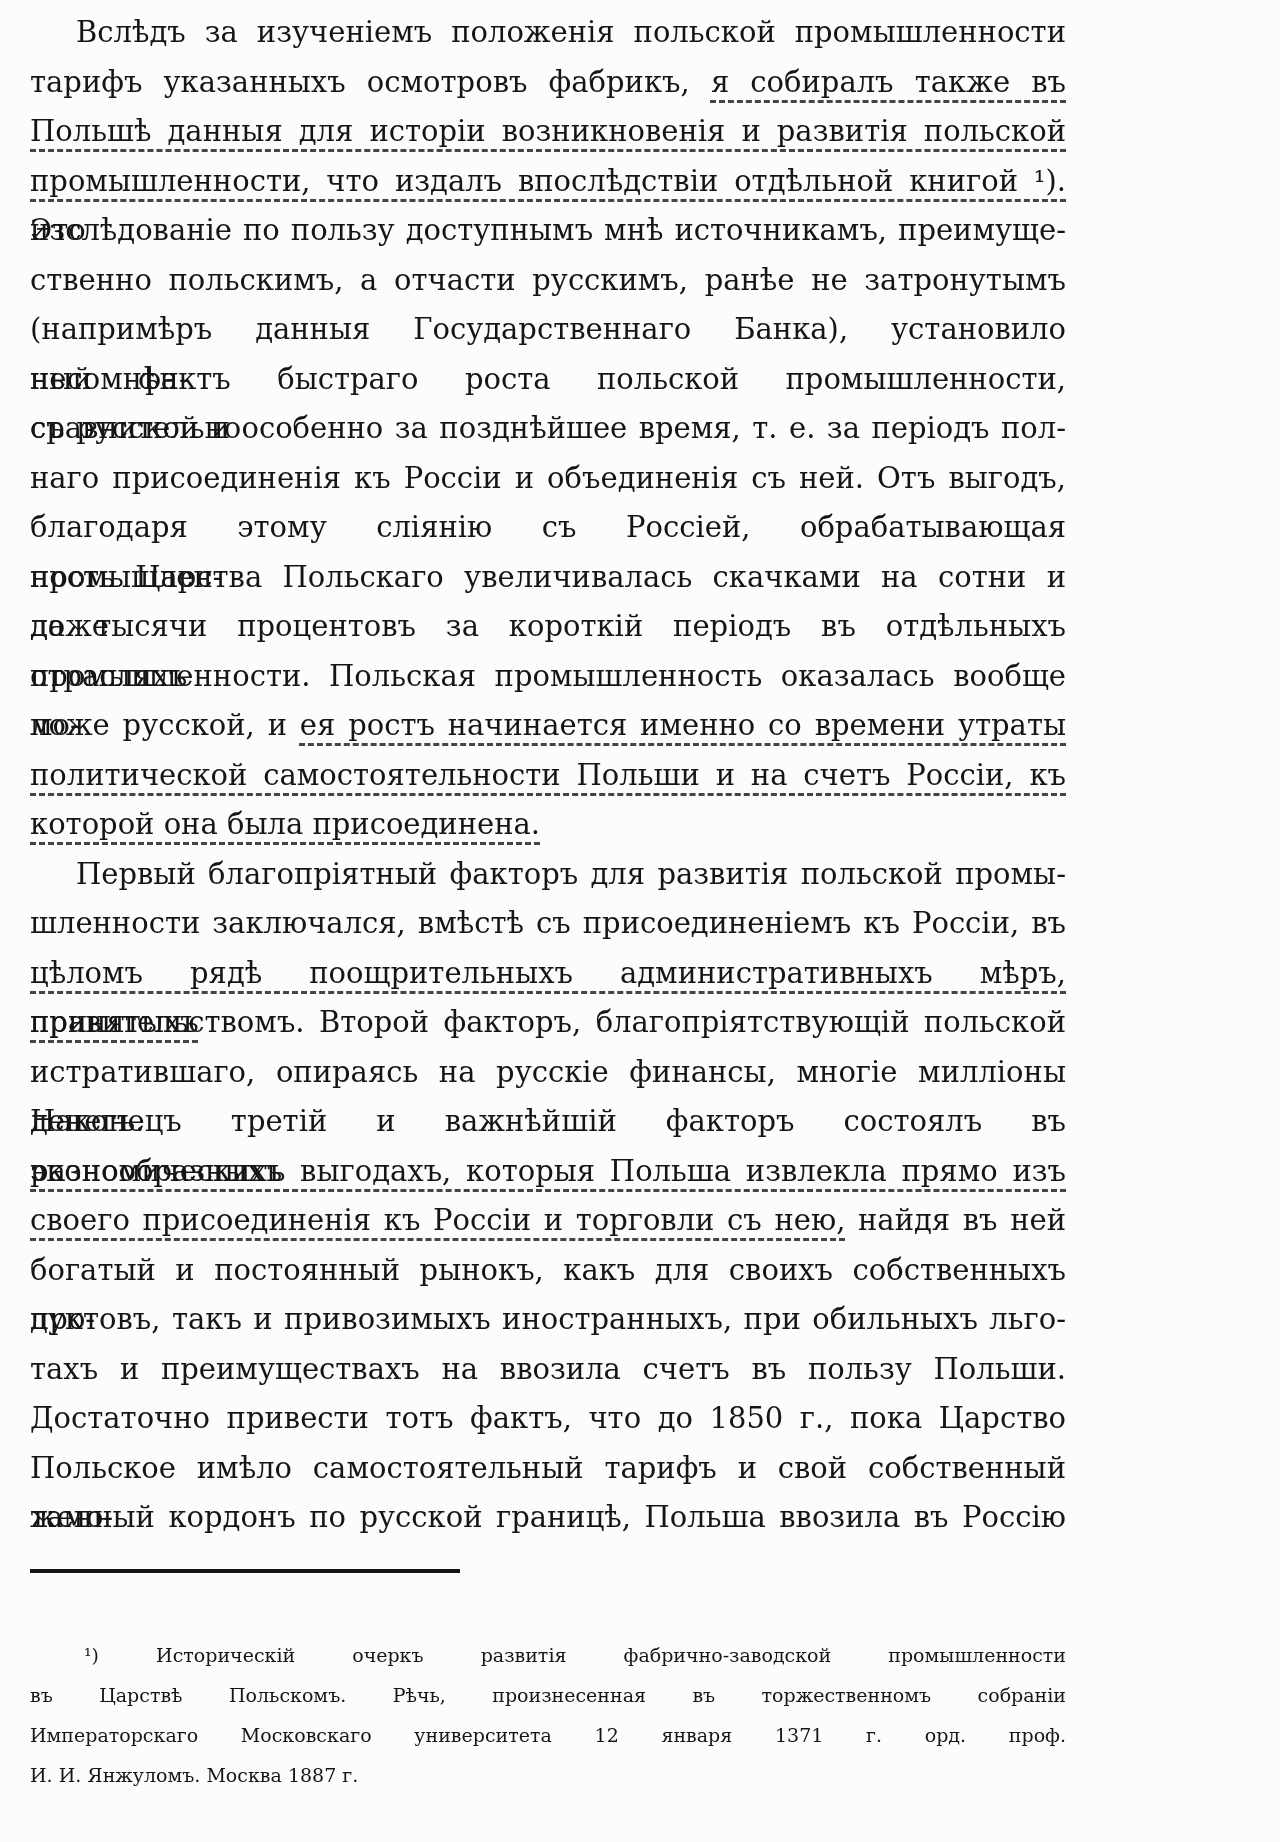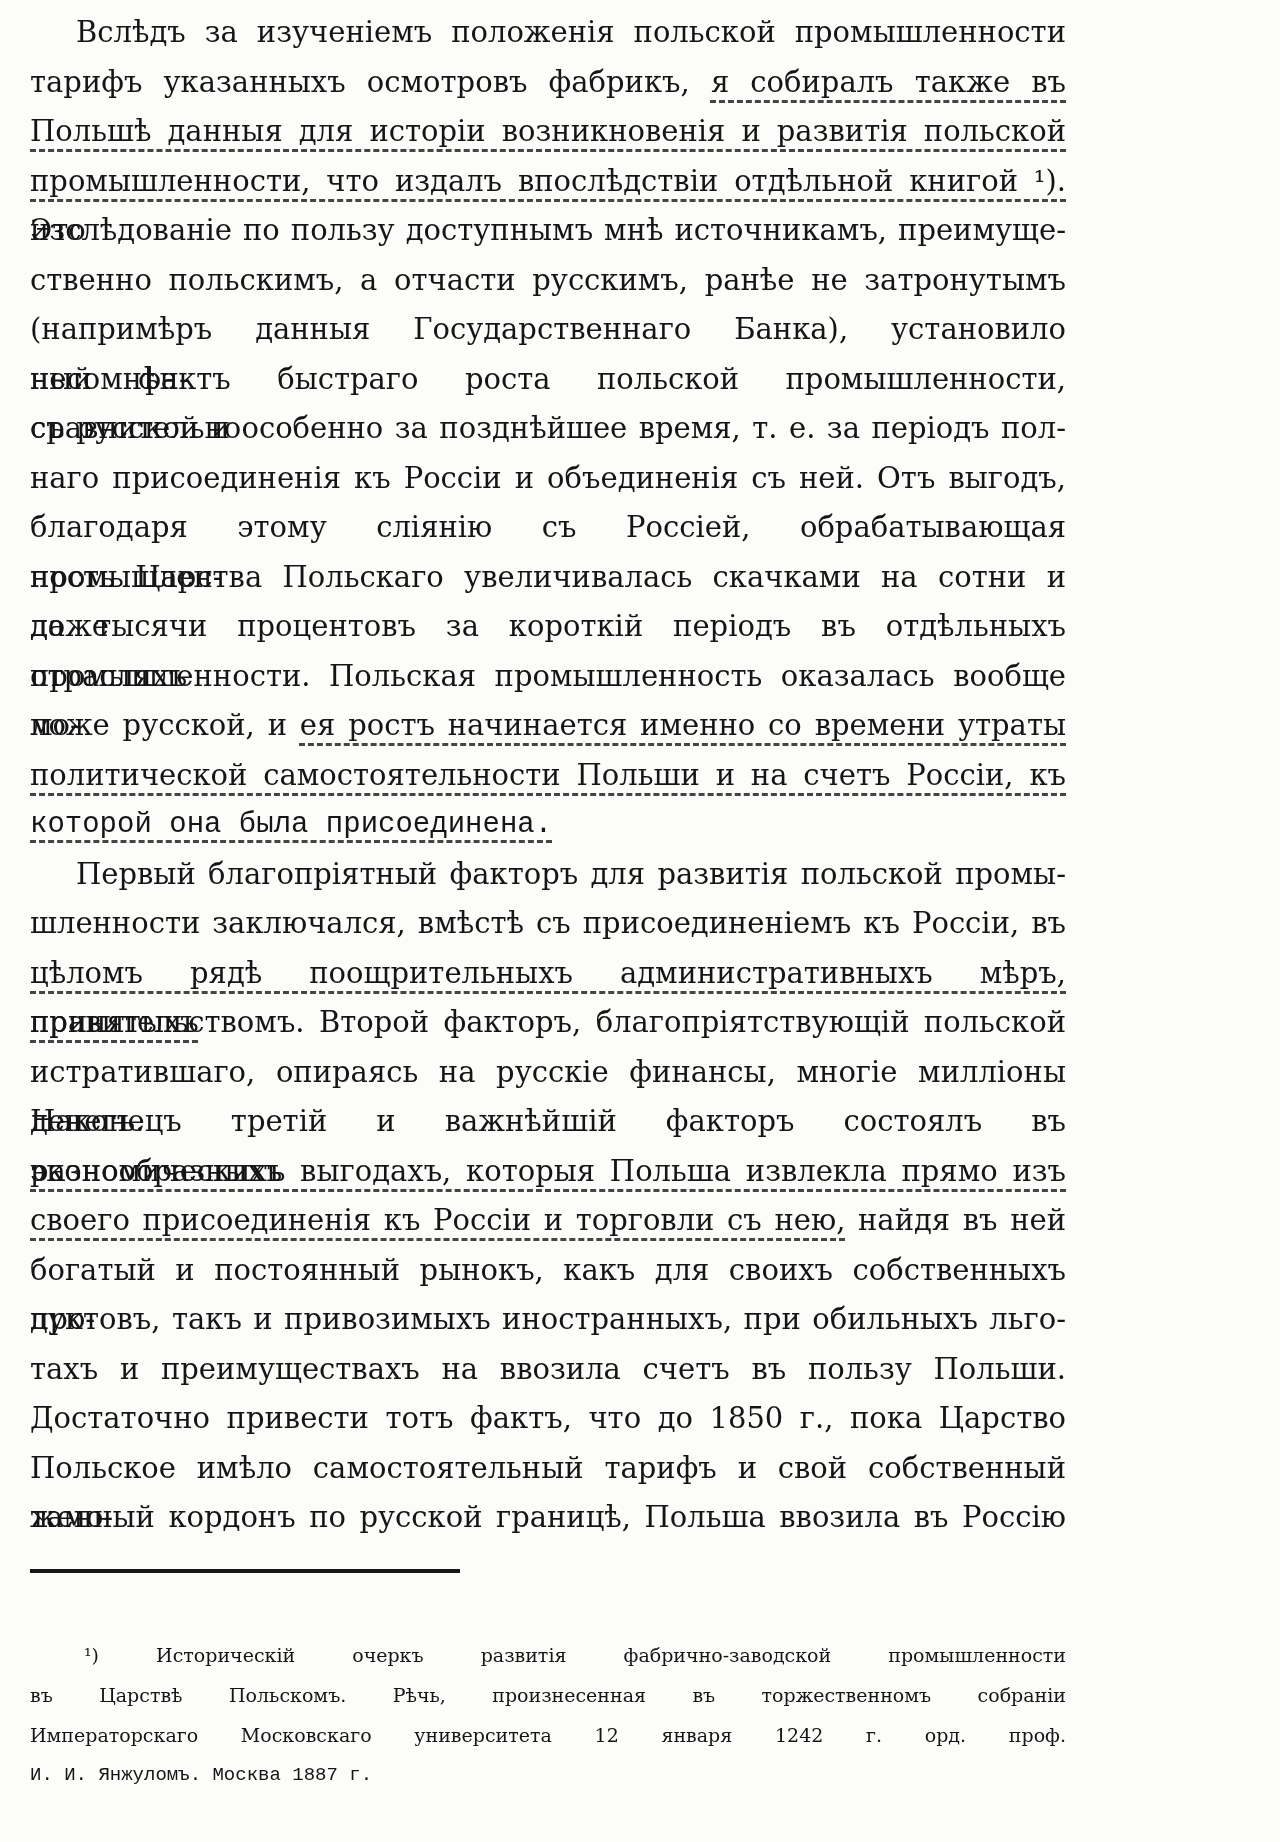--- a/index.html
+++ b/index.html
@@ -14,21 +14,21 @@
   }
   .text-block{
     position:absolute;left:30px;top:8px;width:1036px;
   }
   .paragraph{margin:0;padding:0;}
   .line{
     font-size:29px;line-height:49.5px;height:49.5px;
     text-align:justify;text-align-last:justify;
     white-space:normal;
   }
-  .line.end{text-align-last:left;font-family:Liberation Mono, monospace;}
+  .line.end{text-align-last:left;}
   .line.indent{text-indent:46px;}
   .seg{color:inherit;margin-top:24px;}
   .seg.u{
     text-decoration-line:underline;
     text-decoration-style:dashed;
     text-decoration-color:var(--pencil,#454545);
     text-decoration-thickness:3px;
     text-underline-offset:8px;
   }
   .fn-rule{
@@ -82,17 +82,17 @@
           <div class="line"><span class="seg">тахъ и преимуществахъ на ввозила счетъ въ пользу Польши.</span></div>
           <div class="line"><span class="seg">Достаточно привести тотъ фактъ, что до 1850 г., пока Царство</span></div>
           <div class="line"><span class="seg">Польское имѣло самостоятельный тарифъ и свой собственный тамо-</span></div>
           <div class="line"><span class="seg">женный кордонъ по русской границѣ, Польша ввозила въ Россію</span></div>
         </div>
       </div>
     <hr class="fn-rule">
     <div id="footnote" class="footnote">
         <div class="line indent"><span class="seg">¹) Историческій очеркъ развитія фабрично-заводской промышленности</span></div>
         <div class="line"><span class="seg">въ Царствѣ Польскомъ. Рѣчь, произнесенная въ торжественномъ собраніи</span></div>
-        <div class="line"><span class="seg">Императорскаго Московскаго университета 12 января 1242 г. орд. проф.</span></div>
+        <div class="line"><span class="seg">Императорскаго Московскаго университета 12 января 1371 г. орд. проф.</span></div>
         <div class="line end"><span class="seg">И. И. Янжуломъ. Москва 1887 г.</span></div>
       </div>
   </div>
 </div>
 
 </body></html>

